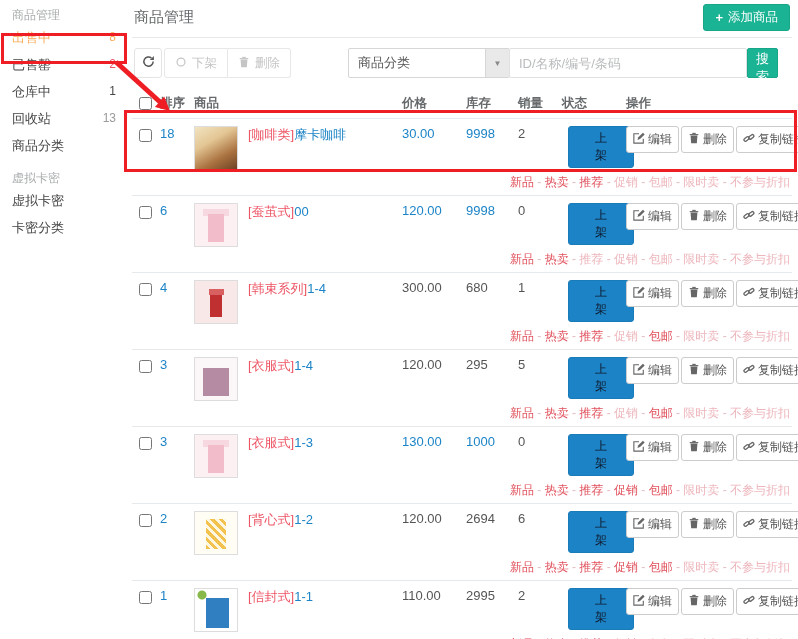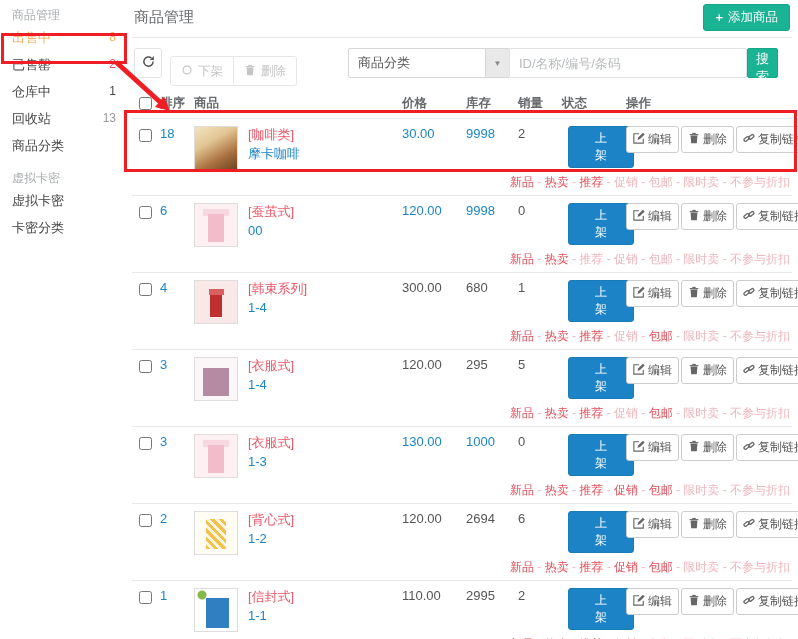--- a/index.html
+++ b/index.html
@@ -23,47 +23,47 @@
   .cnt-gray{color:#9a9a9a;}
   
   .main{position:absolute;left:132px;top:0;width:660px;}
   .page-head{position:relative;height:37px;border-bottom:1px solid #e7eaec;}
   .page-title{position:absolute;left:2px;top:8px;font-size:15px;color:#676a6c;}
   .btn-add{position:absolute;right:2px;top:4px;height:27px;background:#1ab394;color:#fff;border:1px solid #18a689;
     border-radius:3px;font-size:12.5px;padding:0 11px;cursor:pointer;display:inline-flex;align-items:center;gap:5px;}
   .btn-add .plus{font-weight:bold;font-size:13px;}
   .toolbar{position:relative;height:30px;margin-top:10px;}
   .btn-refresh{position:absolute;left:2px;top:0;width:28px;height:30px;background:#fff;border:1px solid #e4e4e4;border-radius:3px;cursor:pointer;display:flex;align-items:center;justify-content:center;}
-  .btn-group{position:absolute;left:38px;top:0;display:flex;margin-top:8px;}
+  .btn-group{position:absolute;left:32px;top:0;display:flex;}
   .btn-dis{height:30px;background:#fff;border:1px solid #e7e7e7;color:#c5c5c5;font-size:12.5px;padding:0 10px;cursor:not-allowed;display:inline-flex;align-items:center;gap:5px;box-sizing:border-box;}
   .btn-dis.first{border-radius:3px 0 0 3px;}
   .btn-dis.last{border-radius:0 3px 3px 0;border-left:none;}
   .select{position:absolute;left:216px;top:0;width:162px;height:30px;border:1px solid #d6d6d6;border-radius:2px;background:#fff;box-sizing:border-box;cursor:pointer;}
   .select .val{position:absolute;left:9px;top:0;line-height:28px;color:#555;font-size:13px;}
   .select .caret-box{position:absolute;right:0;top:0;width:23px;height:28px;background:#e9e9e9;border-left:1px solid #d6d6d6;display:flex;align-items:center;justify-content:center;}
   .select .caret{font-size:8px;color:#888;}
   .search-input{position:absolute;left:377px;top:0;width:238px;height:30px;box-sizing:border-box;border:1px solid #e0e1e2;border-radius:2px;padding:12px 9px;font-size:13px;color:#555;font-family:inherit;}
   .search-input::placeholder{color:#b9bcbe;}
   .btn-search{position:absolute;left:615px;top:0;width:31px;height:30px;background:#1ab394;border:1px solid #18a689;color:#fff;font-size:13px;border-radius:2px;cursor:pointer;}
   
   table.grid{width:100%;border-collapse:collapse;table-layout:fixed;margin-top:11px;}
   .grid th{font-size:12.5px;font-weight:bold;color:#676a6c;text-align:left;padding:5px 2px;border-bottom:1px solid #e7eaec;height:16px;}
   .grid th.c-cb,.grid td.c-cb{text-align:center;}
   .row-main td{height:48px;padding:7px 2px 0 2px;vertical-align:top;border-top:1px solid #e7eaec;}
   tbody tr.row-main:first-child td{border-top:none;}
   .row-tags td{height:16px;padding:0 2px 4px 0;text-align:right;font-size:12px;vertical-align:top;}
   .c-sort{font-size:13px;}
   .prod{display:flex;gap:10px;}
   .thumb{width:42px;height:42px;border:1px solid #ddd;background:#fff;flex:none;display:inline-block;}
-  .pinfo{display:flex;flex-direction:column;line-height:1.45;}
+  .pinfo{display:flex;flex-direction:row;line-height:1.45;}
   .pcat{color:#ed5565;}
   .pname{color:#1c84c6;word-break:break-all;}
   .c-price,.c-stock,.c-sales{color:#555;}
   td.hl{color:#1c84c6;}
-  .btn-status{background:#1c84c6;border:1px solid #1a7bb9;color:#ffffff;font-size:12px;border-radius:3px;padding:3px 26px;cursor:pointer;margin-left:6px;}
+  .btn-status{background:#1c84c6;border:1px solid #1a7bb9;color:#0f172a;font-size:12px;border-radius:3px;padding:3px 26px;cursor:pointer;margin-left:6px;}
   .c-ops{white-space:nowrap;}
   .btn-sm{background:#fff;border:1px solid #ccc;border-radius:3px;color:#555;font-size:12px;padding:4px 6px;cursor:pointer;display:inline-flex;align-items:center;gap:3px;margin-right:2px;}
   .tag{cursor:pointer;}
   .tag.on{color:#e0505b;}
   .tag.off{color:#edb6bc;}
   .sep{color:#e4bcc1;}
   .ico{display:inline-block;vertical-align:-1px;}
   
   .anno{position:absolute;border:3px solid #ef1d24;pointer-events:none;z-index:20;}
   #anno-sidebar{left:1px;top:33px;width:120px;height:25px;}

